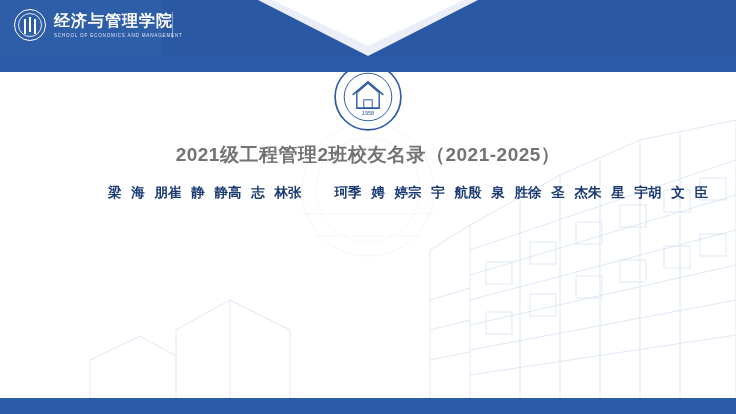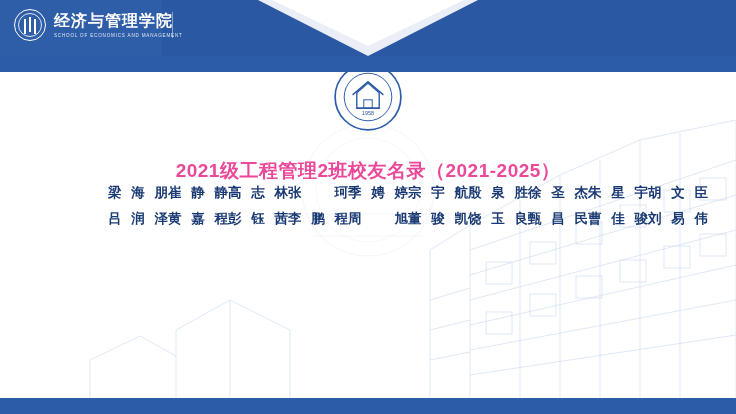--- a/index.html
+++ b/index.html
@@ -127,23 +127,22 @@
   }
   
   .title {
     position: absolute;
     top: 142px;
     left: 0;
     width: 736px;
     text-align: center;
     font-size: 19px;
     font-weight: 700;
-    color: #ec4899;
+    color: #737373;
     letter-spacing: 0.5px;
-    margin-top: 16px;
   }
   
   .roster {
     position: absolute;
     top: 180px;
     left: 108px;
     width: 540px;
   }
   .name-row {
     display: flex;
@@ -260,29 +259,17 @@
       <span class="name-cell">崔静静</span>
       <span class="name-cell">高志林</span>
       <span class="name-cell">张　珂</span>
       <span class="name-cell">季娉婷</span>
       <span class="name-cell">宗宇航</span>
       <span class="name-cell">殷泉胜</span>
       <span class="name-cell">徐圣杰</span>
       <span class="name-cell">朱星宇</span>
       <span class="name-cell">胡文臣</span>
     </div>
-    <div class="name-row">
-      <span class="name-cell">吕润泽</span>
-      <span class="name-cell">黄嘉程</span>
-      <span class="name-cell">彭钰茜</span>
-      <span class="name-cell">李鹏程</span>
-      <span class="name-cell">周　旭</span>
-      <span class="name-cell">董骏凯</span>
-      <span class="name-cell">饶玉良</span>
-      <span class="name-cell">甄昌民</span>
-      <span class="name-cell">曹佳骏</span>
-      <span class="name-cell">刘易伟</span>
-    </div>
   </div>
 
   <div class="bottom-band"></div>
 
 </div>
 
 </body></html>

